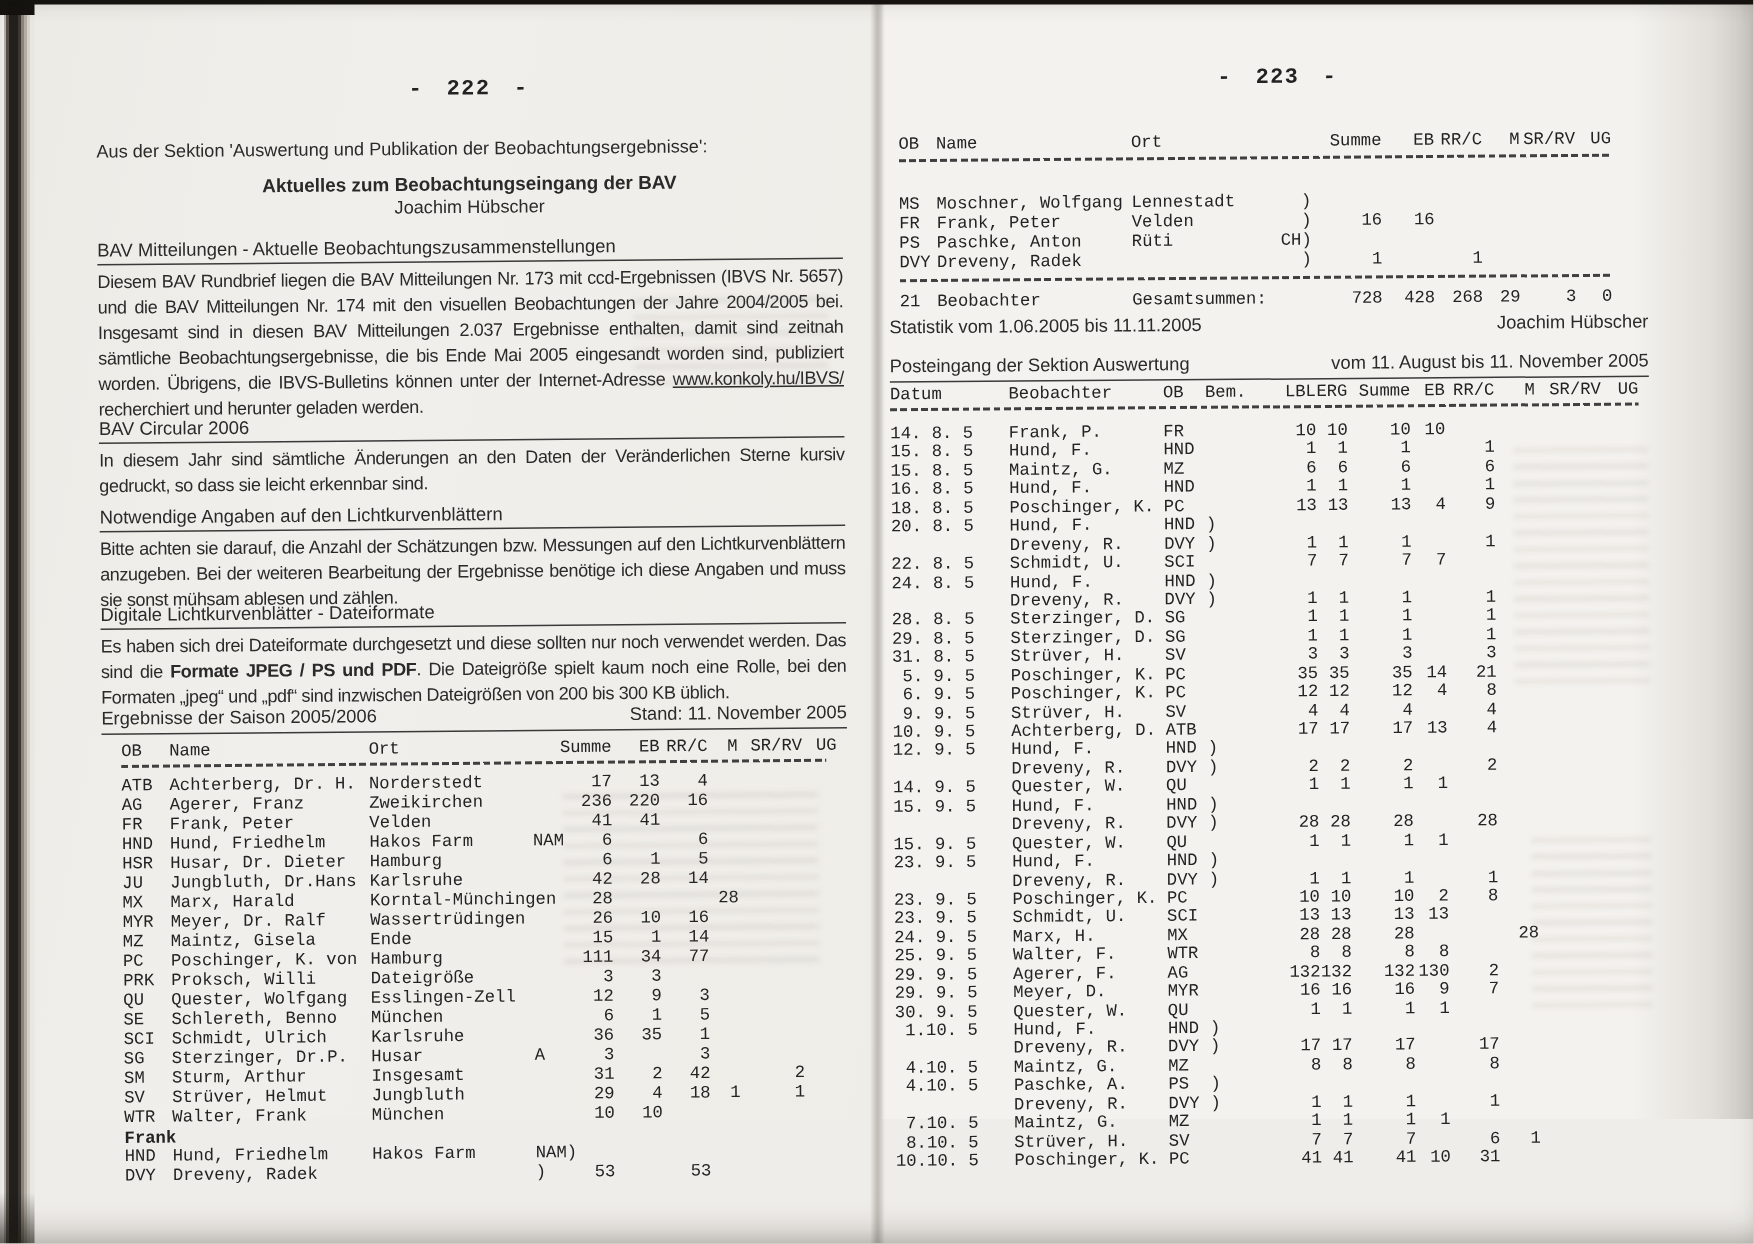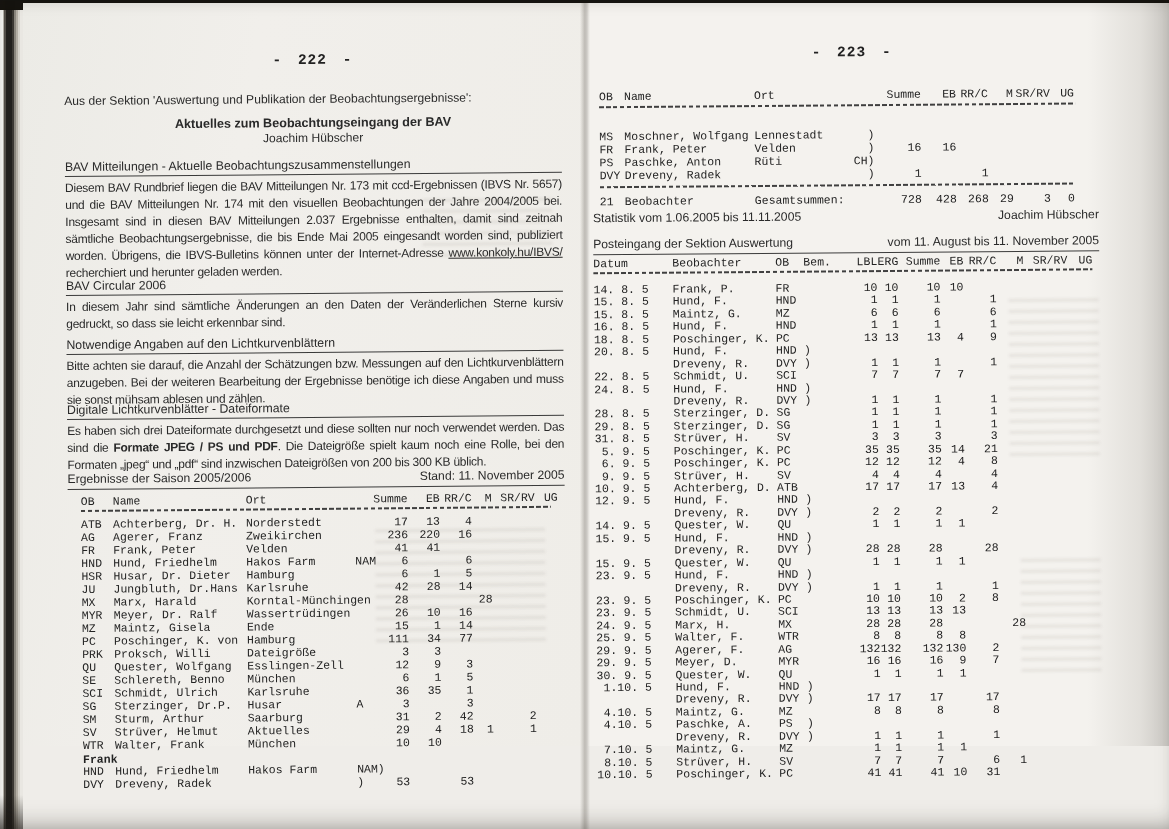--- a/index.html
+++ b/index.html
@@ -339,34 +339,34 @@
               <span class="tc c-eb num"></span>
               <span class="tc c-rrc num">3</span>
               <span class="tc c-m num"></span>
               <span class="tc c-srrv num"></span>
               <span class="tc c-ug num"></span>
             </div>
 
             <div class="trow">
               <span class="tc c-ob">SM</span>
               <span class="tc c-name">Sturm, Arthur</span>
-              <span class="tc c-ort">Saarburg</span>
+              <span class="tc c-ort">Insgesamt</span>
               <span class="tc c-cc"></span>
               <span class="tc c-summe num">31</span>
               <span class="tc c-eb num">2</span>
               <span class="tc c-rrc num">42</span>
               <span class="tc c-m num"></span>
               <span class="tc c-srrv num">2</span>
               <span class="tc c-ug num"></span>
             </div>
 
             <div class="trow">
               <span class="tc c-ob">SV</span>
               <span class="tc c-name">Strüver, Helmut</span>
-              <span class="tc c-ort">Aktuelles</span>
+              <span class="tc c-ort">Jungbluth</span>
               <span class="tc c-cc"></span>
               <span class="tc c-summe num">29</span>
               <span class="tc c-eb num">4</span>
               <span class="tc c-rrc num">18</span>
               <span class="tc c-m num">1</span>
               <span class="tc c-srrv num">1</span>
               <span class="tc c-ug num"></span>
             </div>
 
             <div class="trow">

